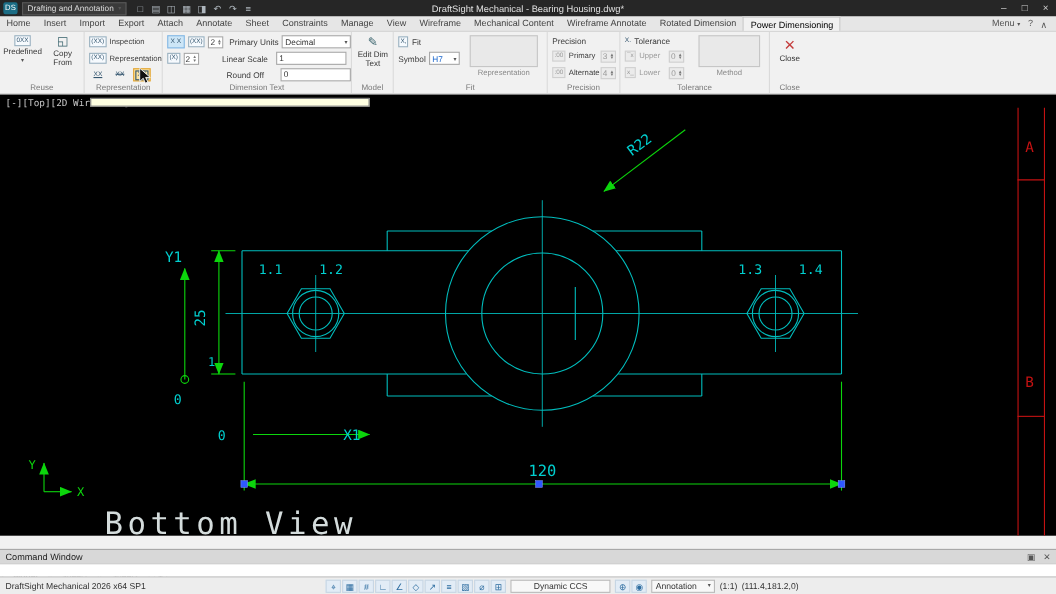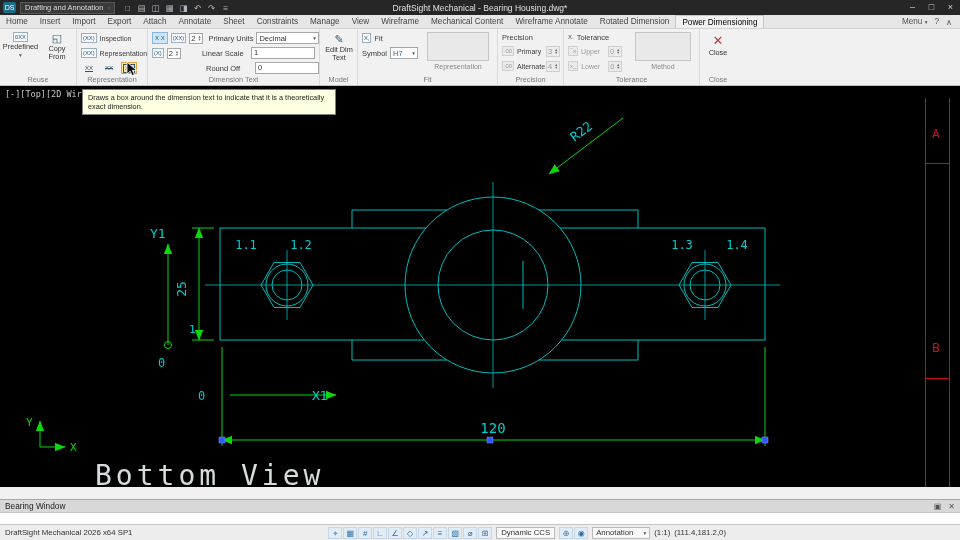--- a/index.html
+++ b/index.html
@@ -69,21 +69,21 @@
   .cmdhead{position:absolute;top:499px;left:0;right:0;height:13px;background:#d8d8d8;border-top:1px solid #a8a8a8;display:flex;align-items:center;padding:0 5px;font-size:8.3px;color:#222;}
   .cmdhead .icons{margin-left:auto;display:flex;gap:7px;color:#555;font-size:8px;}
   .cmdinput{position:absolute;top:512px;left:0;right:0;height:12px;background:#fff;border-top:1px solid #c6c6c6;}
 
   
   .statusbar{position:absolute;top:524px;left:0;right:0;height:16px;background:#ededed;border-top:1px solid #c4c4c4;display:flex;align-items:center;gap:4px;padding:0 5px;font-size:7.8px;color:#333;}
   .sb-spacer{flex:1;}
   .sb-end{width:225px;}
   .sb-icons{display:flex;gap:1px;}
   .sb-ic{width:14px;height:12px;line-height:11px;text-align:center;font-size:8px;color:#2e6da0;background:#e2ecf6;border:1px solid #c7d6e4;}
-  .sb-btn{border:1px solid #b9b9b9;background:#f8f8f8;height:12px;line-height:10px;padding:0 4px;}
+  .sb-btn{border:1px solid #b9b9b9;background:#f8f8f8;height:12px;line-height:10px;padding:0 20px;}
   .sb-dd{display:inline-flex;align-items:center;gap:10px;border:1px solid #b9b9b9;background:#f8f8f8;height:12px;line-height:10px;padding:0 3px;text-align:right;}
   .sb-txt{white-space:nowrap;}
 </style>
 </head>
 <body>
 
 <div class="app">
 
   <div class="titlebar">
     <div class="app-logo">DS</div>
@@ -297,21 +297,20 @@
     <div class="rgroup" style="left:700px;width:36px;border-right:none;">
       <div class="vbtn" style="position:absolute;left:2px;top:5px;width:32px;">
         <span class="ic" style="color:#c43a3a;font-size:13px;">✕</span>
         <span>Close</span>
       </div>
       <div class="glabel">Close</div>
     </div>
   </div>
 
   <div class="tooltip">
-    <div class="tt-body">Draws a box around the dimension text to indicate that it is a theoretically exact dimension.</div>
   </div>
 
   <div class="cursor">
     <svg width="12" height="16">
         <path d="M1,0 L1,12 L4.2,9.2 L6.2,13.6 L8.4,12.6 L6.4,8.4 L10.6,8.4 Z" fill="#111" stroke="#fff" stroke-width="0.8"></path>
       </svg>
   </div>
 
   <div class="canvas">
     <div class="vp-label">[-][Top][2D Wireframe]</div>
@@ -399,21 +398,21 @@
   </div>
 
   <div class="sheetbar">
     <span class="stab active">Model</span>
     <span class="stab">Sheet1</span>
     <span class="stab">Sheet2</span>
     <span class="stab-add">+</span>
   </div>
 
   <div class="cmdhead">
-    <span>Bearing Window</span>
+    <span>Command Window</span>
     <span class="icons">
       <span>▣</span>
       <span>✕</span>
     </span>
   </div>
   <div class="cmdinput"></div>
 
   <div class="statusbar">
     <span class="sb-txt">DraftSight Mechanical 2026  x64 SP1</span>
     <span class="sb-spacer"></span>

